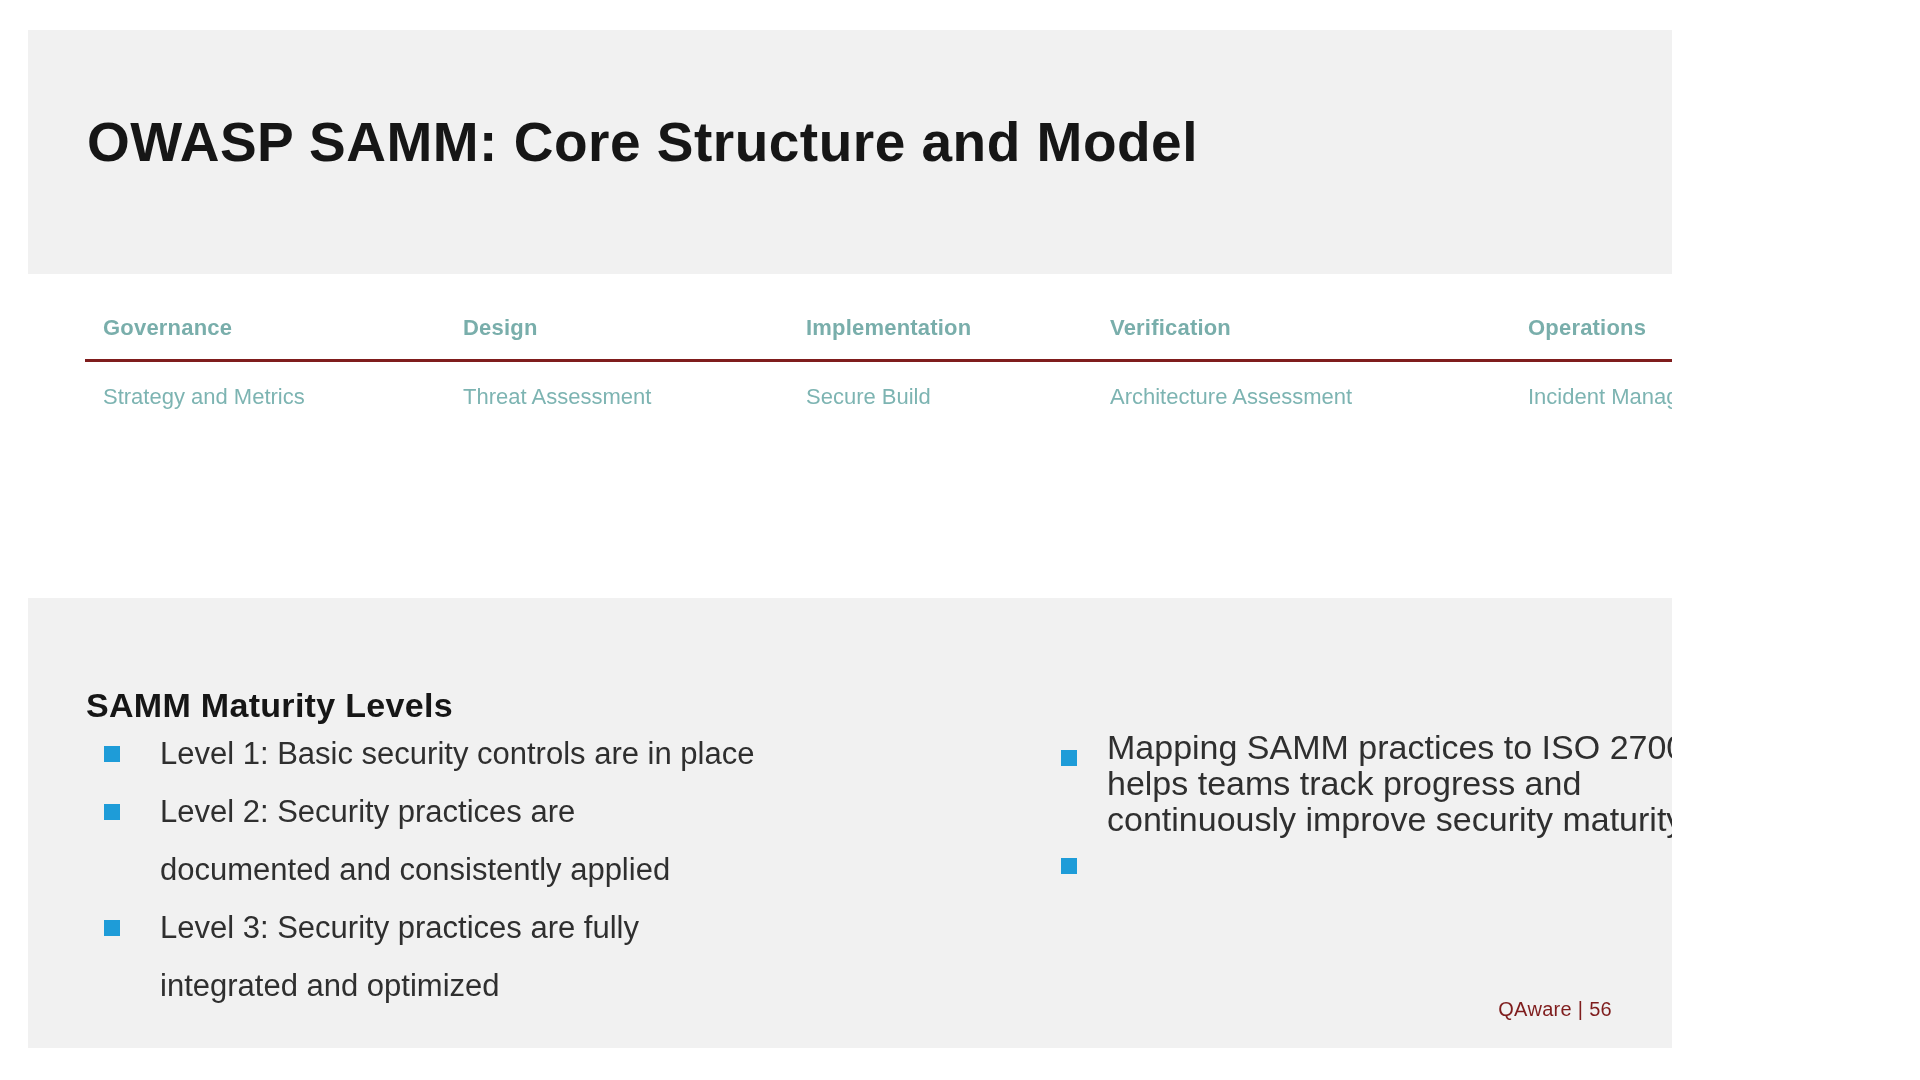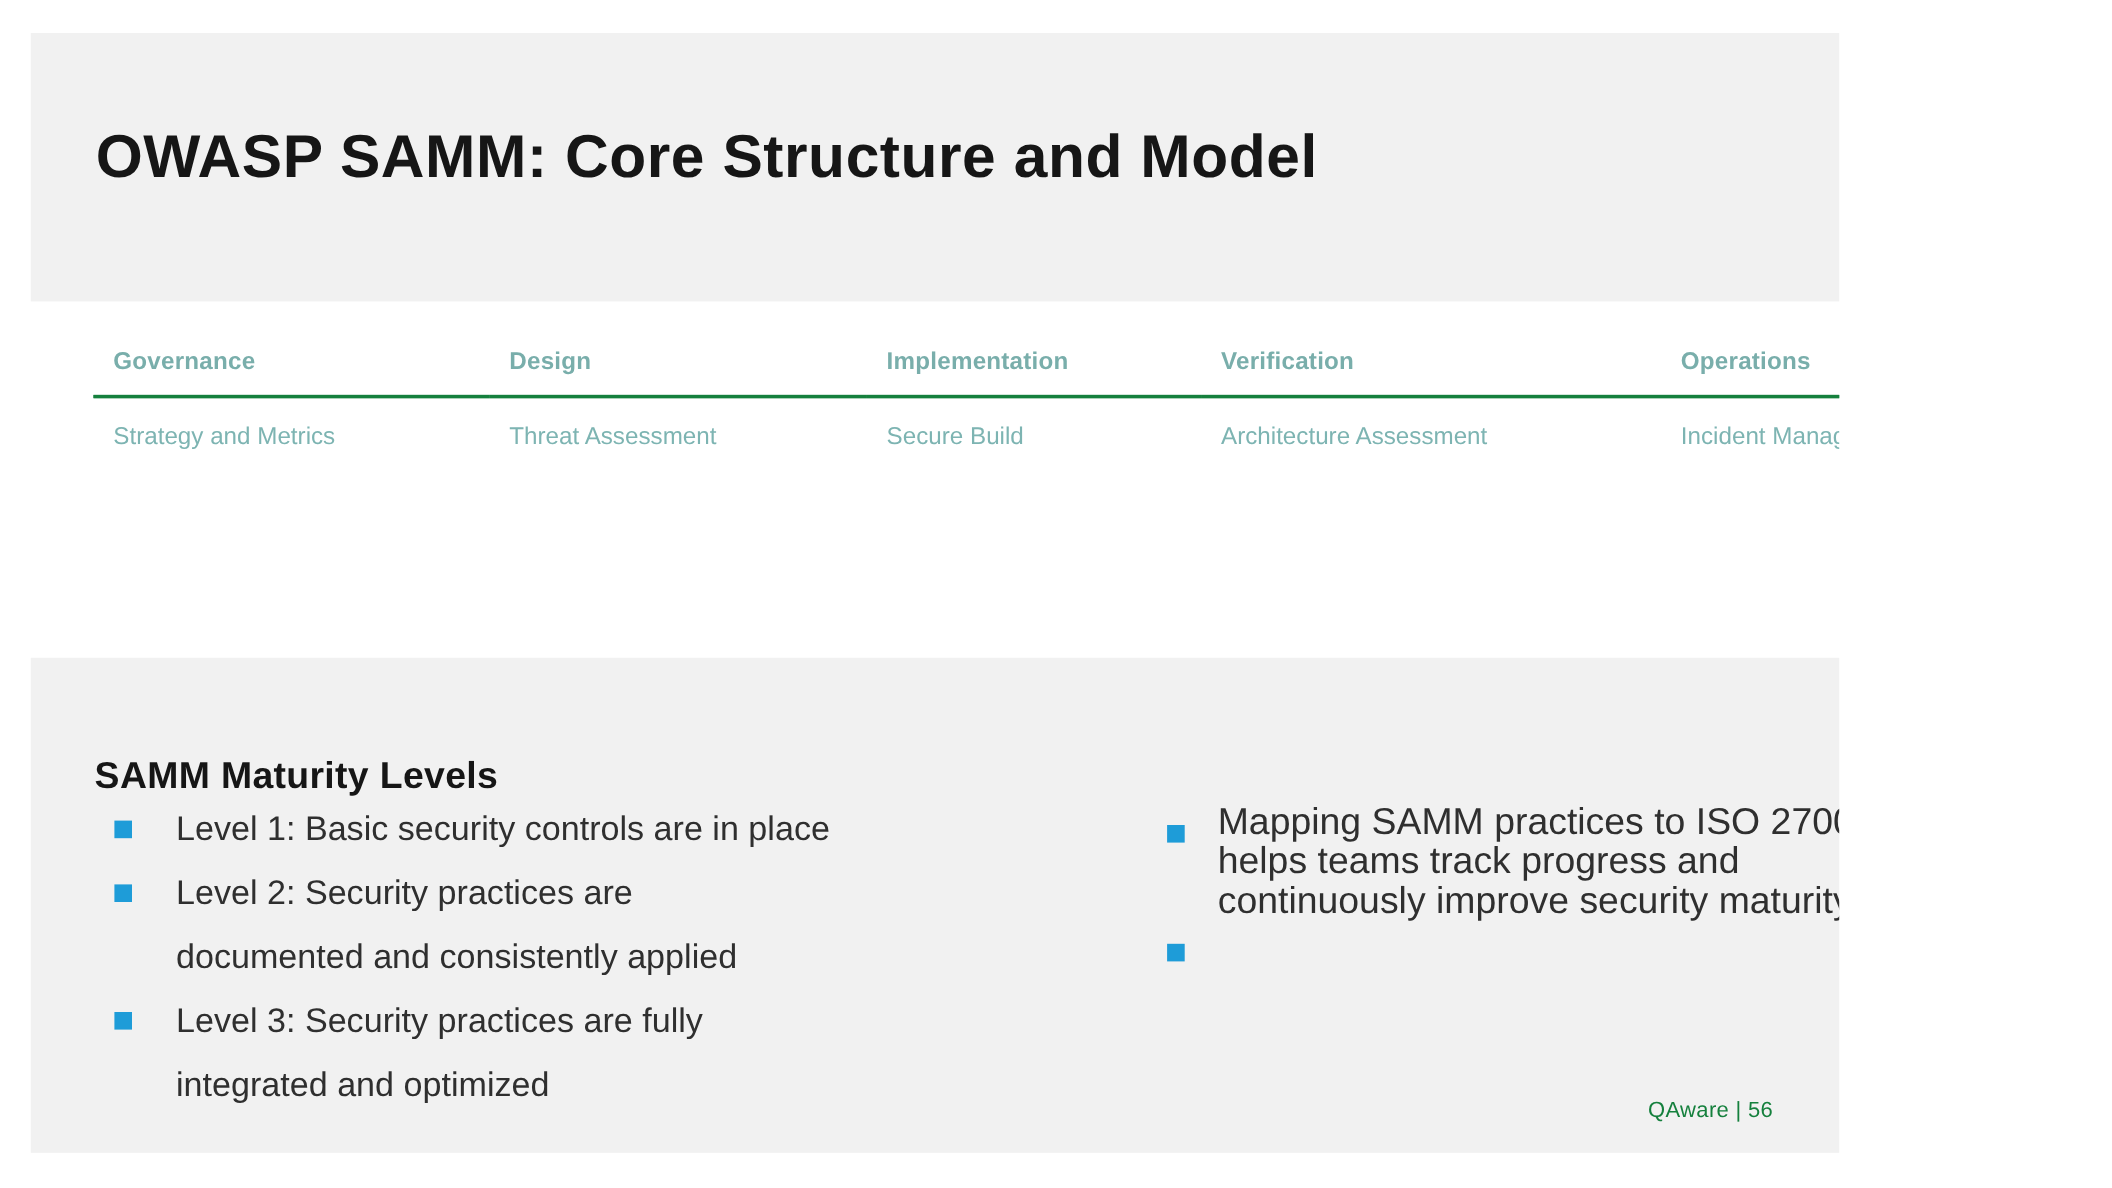--- a/index.html
+++ b/index.html
@@ -38,21 +38,21 @@
   
   .practice-table {
     position:absolute; left:85px; top:293px; width:1765px;
     border-collapse:collapse; table-layout:fixed;
   }
   .practice-table col.c1{width:360px} .practice-table col.c2{width:343px}
   .practice-table col.c3{width:304px} .practice-table col.c4{width:418px}
   .practice-table col.c5{width:340px}
   .practice-table th {
     text-align:left; font-size:22px; font-weight:700; color:#79aeab;
-    padding:22px 0 18px 18px; border-bottom:3px solid #15803d;
+    padding:22px 0 18px 18px; border-bottom:3px solid #7f1d1d;
     letter-spacing:0.2px;
   }
   .practice-table td {
     text-align:left; font-size:22px; font-weight:400; color:#7db4b2;
     padding:22px 0 22px 18px; border-bottom:1px solid #dedede;
   }
   .practice-table tr:last-child td { border-bottom:none; }
 
   
   .maturity-heading {
@@ -67,21 +67,21 @@
     flex:none; width:16px; height:16px; background:#1e9cd8; margin-top:21px;
   }
   .bullet-text {
     white-space:pre-line; color:#2f2f2f; font-weight:300;
   }
   .bullet-list.left  .bullet-text { font-size:31px; line-height:58px; margin-left:40px; }
   .bullet-list.right .bullet-text { font-size:34px; line-height:36px; margin-left:30px; }
 
   .footer-label {
     position:absolute; right:60px; top:998px;
-    font-size:20px; font-weight:300; color:#15803d; letter-spacing:0.3px;
+    font-size:20px; font-weight:300; color:#7f1d1d; letter-spacing:0.3px;
   }
 </style>
 </head>
 <body>
 
 <div class="slide">
 
   <div class="band band-top"></div>
   <div class="band band-bottom"></div>
 

